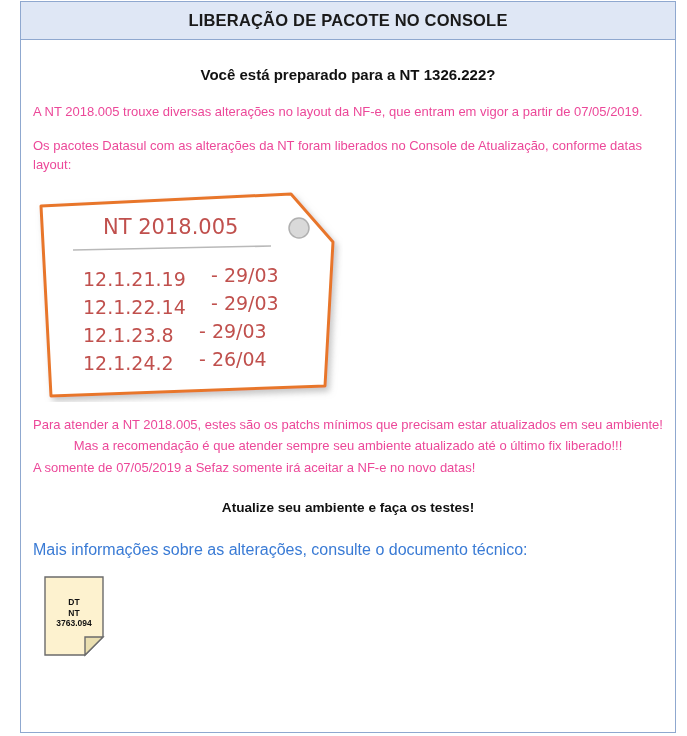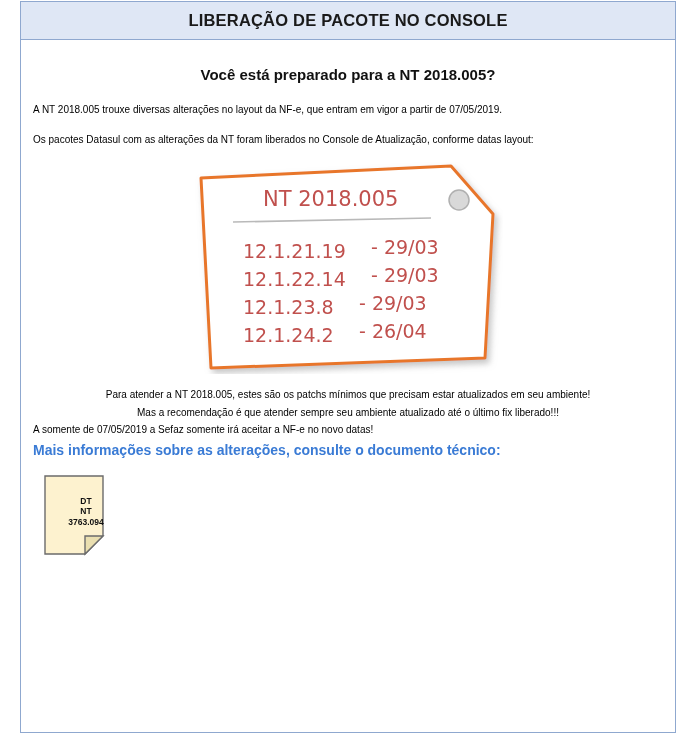--- a/index.html
+++ b/index.html
@@ -51,32 +51,31 @@
   }
   .subtitle {
     text-align: center;
     font-size: 15px;
     font-weight: bold;
     color: #111;
     margin-top: 26px;
     margin-bottom: 20px;
   }
   .para {
-    font-size: 10px;
-    color: #000000;
+    font-size: 13px;
+    color: #ec4899;
     line-height: 1.45;
     margin: 0 0 15px 0;
   }
   .para.tight {
     margin-bottom: 2px;
     text-align: center;
   }
   .tag-wrap {
     display: flex;
-    justify-content: center;
     margin: 4px 0 14px 0;
   }
   .tag-svg {
     display: block;
   }
   .tag-title {
     font-family: "DejaVu Sans", sans-serif;
     font-size: 21px;
     fill: #c0504d;
   }
@@ -92,37 +91,36 @@
     margin-bottom: 3px;
   }
   .callout {
     text-align: center;
     font-size: 13.6px;
     font-weight: bold;
     color: #111;
     margin: 22px 0 26px 0;
   }
   .link {
-    font-size: 14px;
+    font-size: 16px;
     color: #3a7bd5;
     text-decoration: none;
     display: inline-block;
     margin-bottom: 16px;
-    font-weight: bold;
   }
   .doc-icon {
     width: 62px;
     height: 82px;
     position: relative;
     margin-left: 10px;
   }
   .doc-icon svg { display: block; }
   .doc-label {
     position: absolute;
-    left: 12px;
+    left: 0;
     top: 22px;
     width: 62px;
     text-align: center;
     font-size: 8.5px;
     font-weight: bold;
     color: #111;
     line-height: 1.25;
     pointer-events: none;
   }
   .bold { font-weight: normal; }
@@ -132,21 +130,21 @@
 
 <div class="page">
   <div class="frame">
 
     <div class="header-bar">
       <div class="header-title">LIBERAÇÃO DE PACOTE NO CONSOLE</div>
     </div>
 
     <div class="content">
 
-      <div class="subtitle">Você está preparado para a NT 2018.005?</div>
+      <div class="subtitle">Você está preparado para a NT 1326.222?</div>
 
       <p class="para">A NT 2018.005 trouxe diversas alterações no layout da NF-e, que entram em vigor a partir de 07/05/2019.</p>
 
       <p class="para">Os pacotes Datasul com as alterações da NT foram liberados no Console de Atualização, conforme datas layout:</p>
 
       <div class="tag-wrap">
         <svg class="tag-svg" width="310" height="212" viewBox="0 0 310 212">
           <defs>
             <filter id="tagshadow" x="-20%" y="-20%" width="150%" height="150%">
               <feDropShadow dx="3" dy="4" stdDeviation="3" flood-color="#999999" flood-opacity="0.55"></feDropShadow>
@@ -170,20 +168,21 @@
           <text class="tag-line" x="166" y="176">- 26/04</text>
         </svg>
       </div>
 
       <div class="block-lines">
         <p class="para tight">Para atender a NT 2018.005, estes são os patchs mínimos que precisam estar atualizados em seu ambiente!</p>
         <p class="para tight">Mas a recomendação é que atender sempre seu ambiente atualizado até o último fix liberado!!!</p>
         <p class="para"><span>A somente de </span><span class="bold">07/05/2019</span><span> a Sefaz somente irá aceitar a NF-e no novo datas!</span></p>
       </div>
 
+      <div class="callout">Atualize seu ambiente e faça os testes!</div>
 
       <a class="link" href="#">Mais informações sobre as alterações, consulte o documento técnico:</a>
 
       <div class="doc-icon">
         <svg width="62" height="82" viewBox="0 0 62 82">
           <path d="M 2 2 L 60 2 L 60 62 L 42 80 L 2 80 Z" fill="#fdf2cf" stroke="#6b6b6b" stroke-width="1.4"></path>
           <path d="M 42 80 L 42 62 L 60 62 Z" fill="#eadfb0" stroke="#6b6b6b" stroke-width="1.4"></path>
         </svg>
         <div class="doc-label">
           <div>DT</div>

